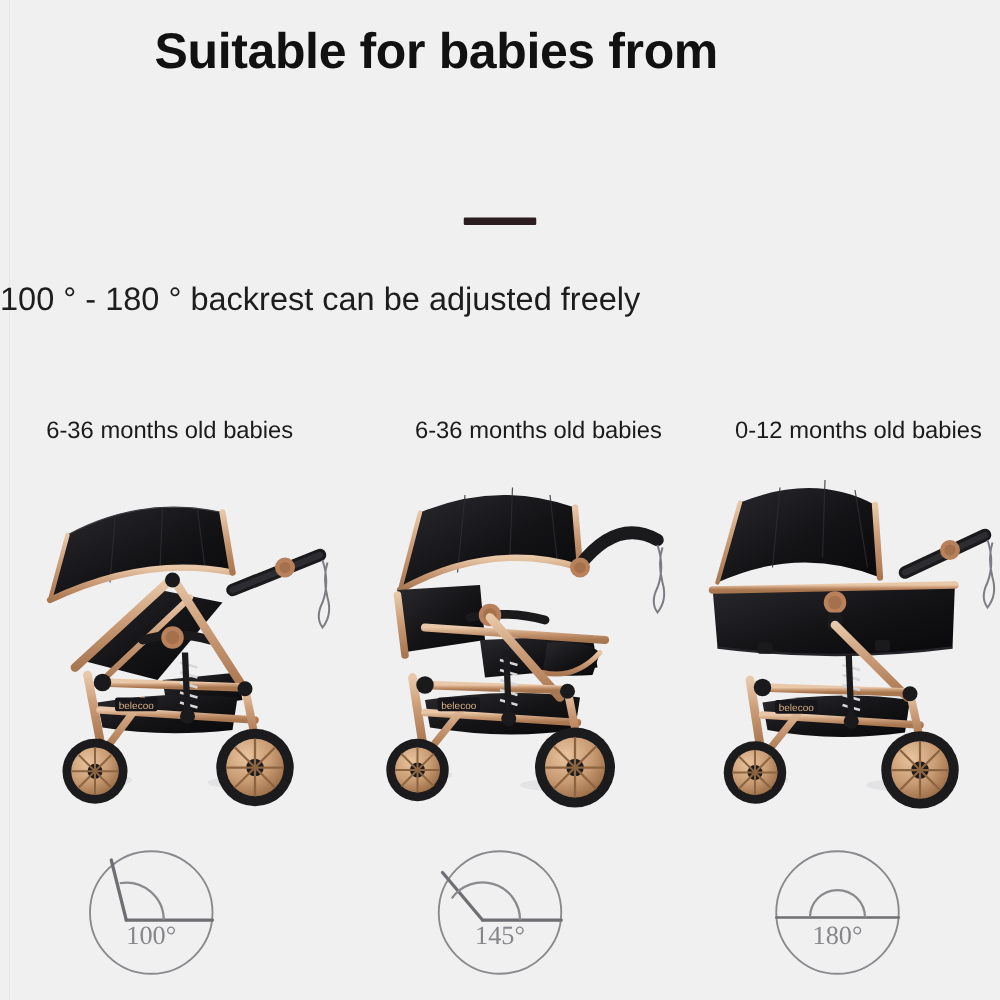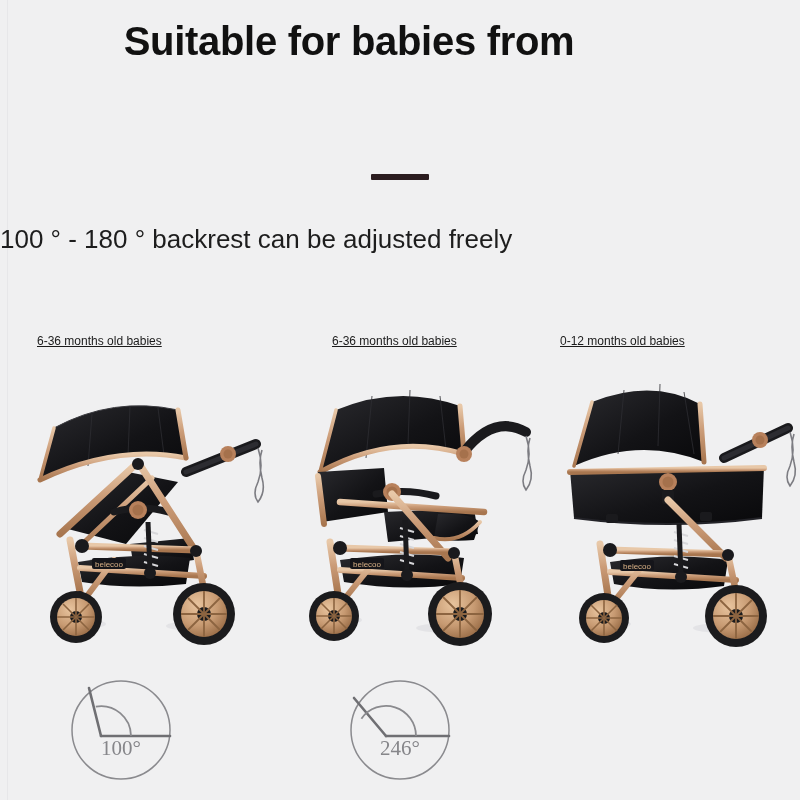--- a/index.html
+++ b/index.html
@@ -43,28 +43,27 @@
     font-weight:normal;
     color:#1d1d1d;
   }
 
   
   .captions {
     position:absolute; top:334px; left:0; width:800px; height:26px;
   }
   .caption {
     position:absolute;
-    font-size:12px;
+    font-size:19px;
     color:#1b1b1b;
     white-space:nowrap;
-    text-decoration:underline;
   }
   .caption.c0 { left:37px;  top:0; }
   .caption.c1 { left:332px; top:0; }
-  .caption.c2 { left:560px; top:0; }
+  .caption.c2 { left:588px; top:0; }
 
   
   .strollers {
     position:absolute; top:362px; left:0; width:664px; height:285px;
   }
   .stroller-cell {
     position:absolute;
     top:0;
     width:265px; height:285px;
   }
@@ -427,16 +426,26 @@
   </div>
 
   <div class="angle-item a1">
     <svg viewBox="0 0 104 104" xmlns="http://www.w3.org/2000/svg">
       <circle cx="52" cy="52" r="49" fill="none" stroke="#8a8a8e" stroke-width="1.5"></circle>
       <path d="M38 58 L101 58" stroke="#6f6f73" stroke-width="2.6" stroke-linecap="round" fill="none"></path>
 
       <path d="M38 58 L6 20" stroke="#6f6f73" stroke-width="2.6" stroke-linecap="round" fill="none"></path>
       <path d="M68 58 A30 30 0 0 0 13.4 40.7" fill="none" stroke="#8a8a8e" stroke-width="1.8"></path>
     </svg>
-    <div class="angle-label">246°</div>
-  </div>
-
+    <div class="angle-label">145°</div>
+  </div>
+
+  <div class="angle-item a2">
+    <svg viewBox="0 0 104 104" xmlns="http://www.w3.org/2000/svg">
+      <circle cx="52" cy="52" r="49" fill="none" stroke="#8a8a8e" stroke-width="1.5"></circle>
+
+      <path d="M3 56 L101 56" stroke="#6f6f73" stroke-width="2" stroke-linecap="round" fill="none"></path>
+
+      <path d="M74 56 A22 22 0 0 0 30 56" fill="none" stroke="#8a8a8e" stroke-width="1.8"></path>
+    </svg>
+    <div class="angle-label">180°</div>
+  </div>
 </div>
 
 </body></html>

